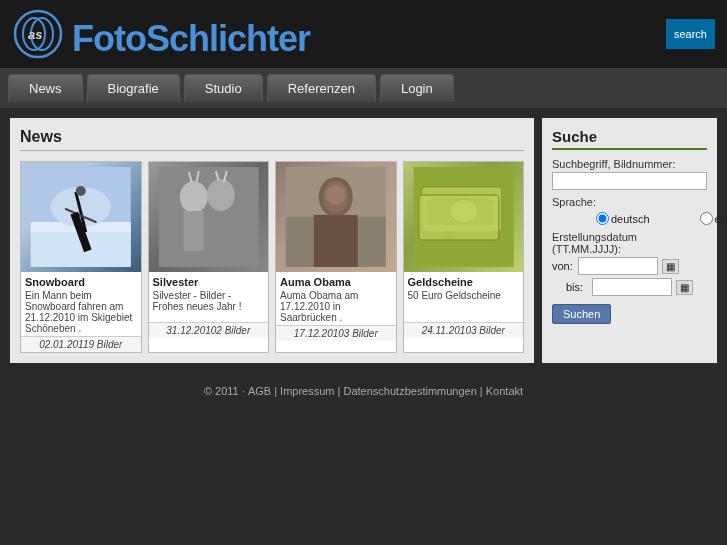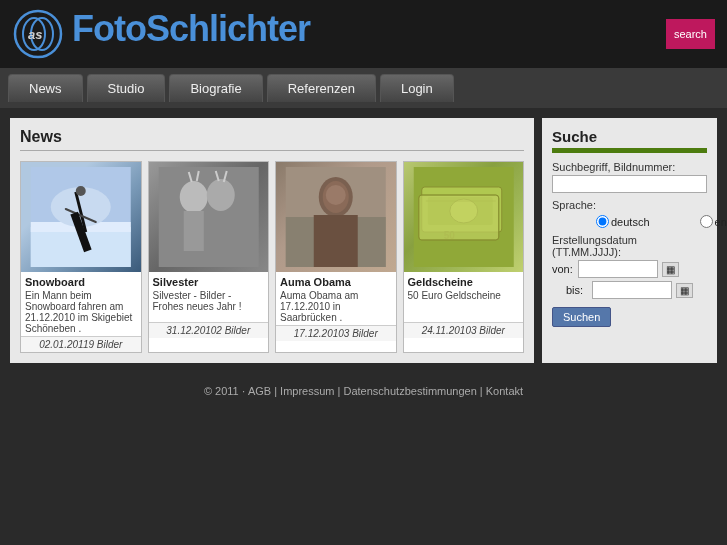--- a/index.html
+++ b/index.html
@@ -14,21 +14,21 @@
     
     #header {
       background: #1a1a1a;
       padding: 8px 12px;
       display: flex;
       align-items: center;
       justify-content: space-between;
     }
     #logo-area {
       display: flex;
-      align-items: flex-start;
+      align-items: flex-end;
       gap: 8px;
     }
     #logo-icon {
       width: 52px;
       height: 52px;
     }
     #logo-text {
       font-size: 36px;
       font-weight: bold;
       color: #fff;
@@ -36,21 +36,21 @@
     }
     #logo-text span {
       color: #4a90d9;
     }
     #header-right {
       display: flex;
       align-items: flex-start;
       gap: 8px;
     }
     #search-btn {
-      background: #be185d;
+      background: #0369a1;
       color: #fff;
       border: none;
       padding: 9px 8px;
       font-size: 11px;
       cursor: pointer;
     }
     #lang-select {
       font-size: 11px;
       padding: 2px 4px;
       background: #eee;
@@ -181,21 +181,21 @@
       background: #e8e8e8;
       padding: 10px;
       margin-left: 8px;
       color: #222;
     }
     #sidebar-title {
       font-size: 15px;
       font-weight: bold;
       color: #222;
       margin-bottom: 8px;
-      border-bottom: 5px solid #4d7c0f;
+      border-bottom: 2px solid #4d7c0f;
       padding-bottom: 3px;
     }
     .sidebar-label {
       font-size: 11px;
       color: #333;
       margin-top: 6px;
       margin-bottom: 2px;
     }
     .sidebar-input {
       width: 100%;
@@ -307,22 +307,22 @@
       <span>Foto</span><span style="color:#4a90d9">Schlichter</span>
     </div>
   </div>
   <div id="header-right">
     <button id="search-btn">search</button>
   </div>
 </div>
 
 <div id="nav">
   <div class="nav-item">News</div>
+  <div class="nav-item">Biografie</div>
   <div class="nav-item">Studio</div>
-  <div class="nav-item">Biografie</div>
   <div class="nav-item">Referenzen</div>
   <div class="nav-item">Login</div>
 </div>
 
 <div id="content-wrapper">
 
   <div id="main-content">
     <div id="section-title">News</div>
     <div id="gallery-grid">
 

